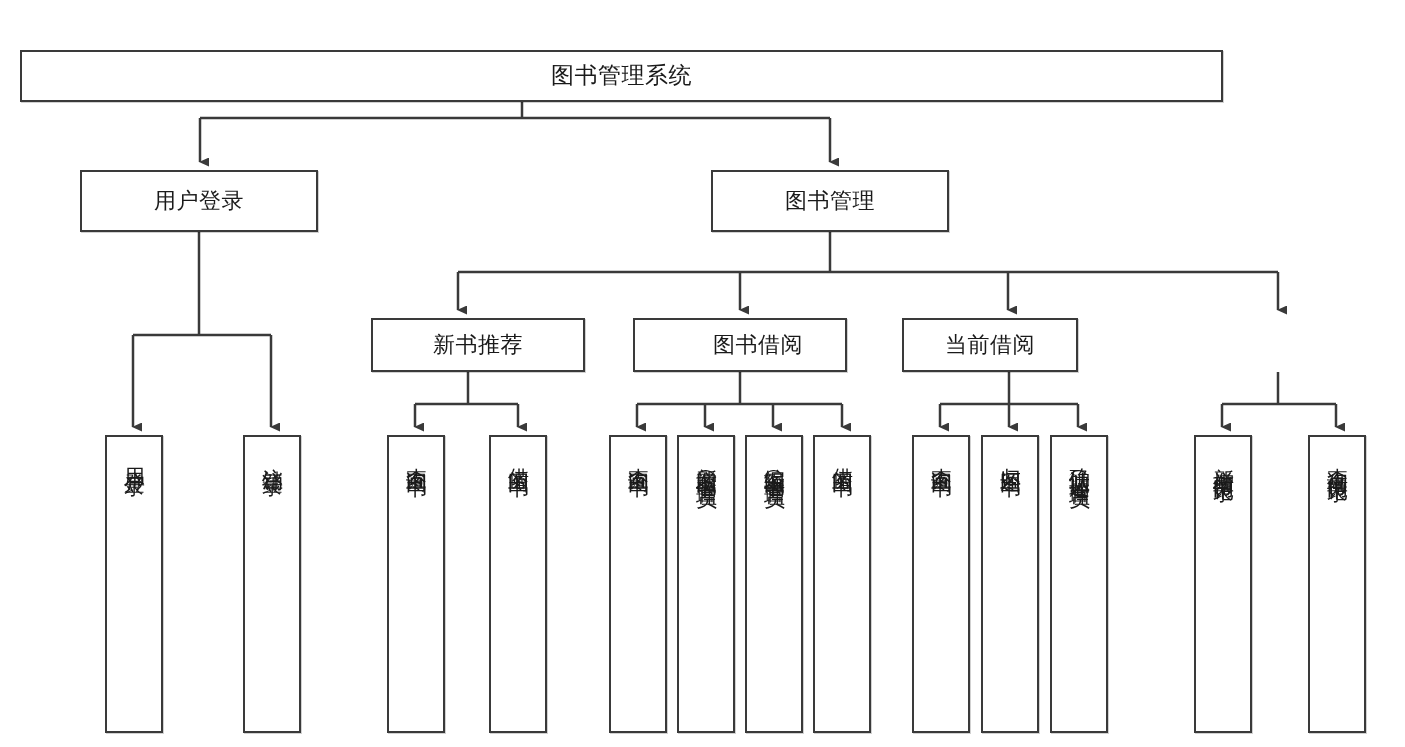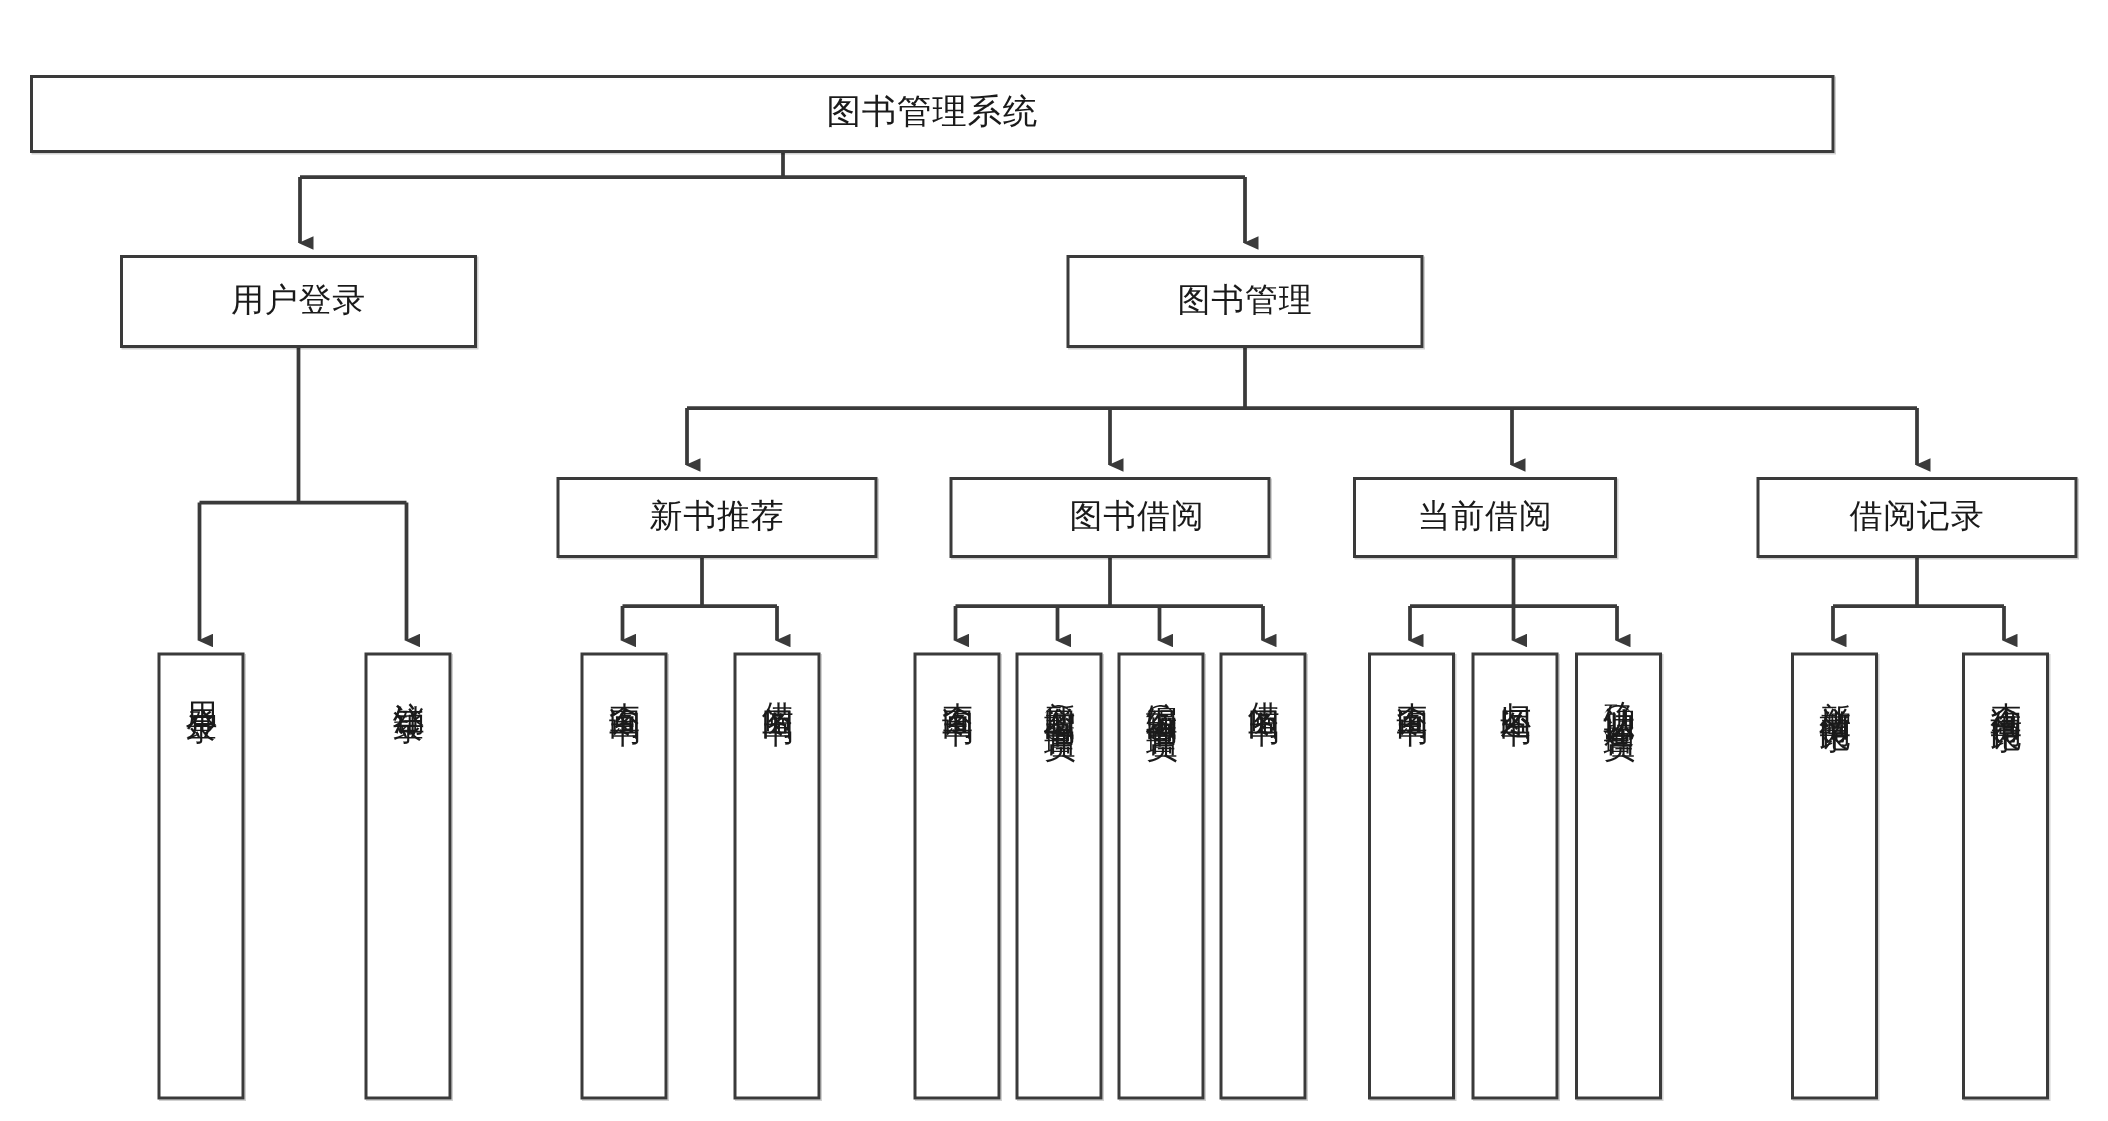--- a/index.html
+++ b/index.html
@@ -139,23 +139,20 @@
 
   <div class="node horiz" style="left:361px; top:318px; width:214px; height:54px;margin-left:10px;">
     <span class="label">新书推荐</span>
   </div>
   <div class="node horiz" style="left:633px; top:318px; width:214px; height:54px;padding-left:36px;">
     <span class="label">图书借阅</span>
   </div>
   <div class="node horiz" style="left:902px; top:318px; width:176px; height:54px;">
     <span class="label">当前借阅</span>
   </div>
-  <div class="node horiz" style="left:1171px; top:318px; width:214px; height:54px;">
-    <span class="label">借阅记录</span>
-  </div>
 
   <div class="node vert" style="left:105px; top:435px; width:58px; height:298px;">
     <span class="label">用户登录</span>
   </div>
   <div class="node vert" style="left:243px; top:435px; width:58px; height:298px;">
     <span class="label">注销登录</span>
   </div>
 
   <div class="node vert" style="left:387px; top:435px; width:58px; height:298px;">
     <span class="label">查询图书</span>

